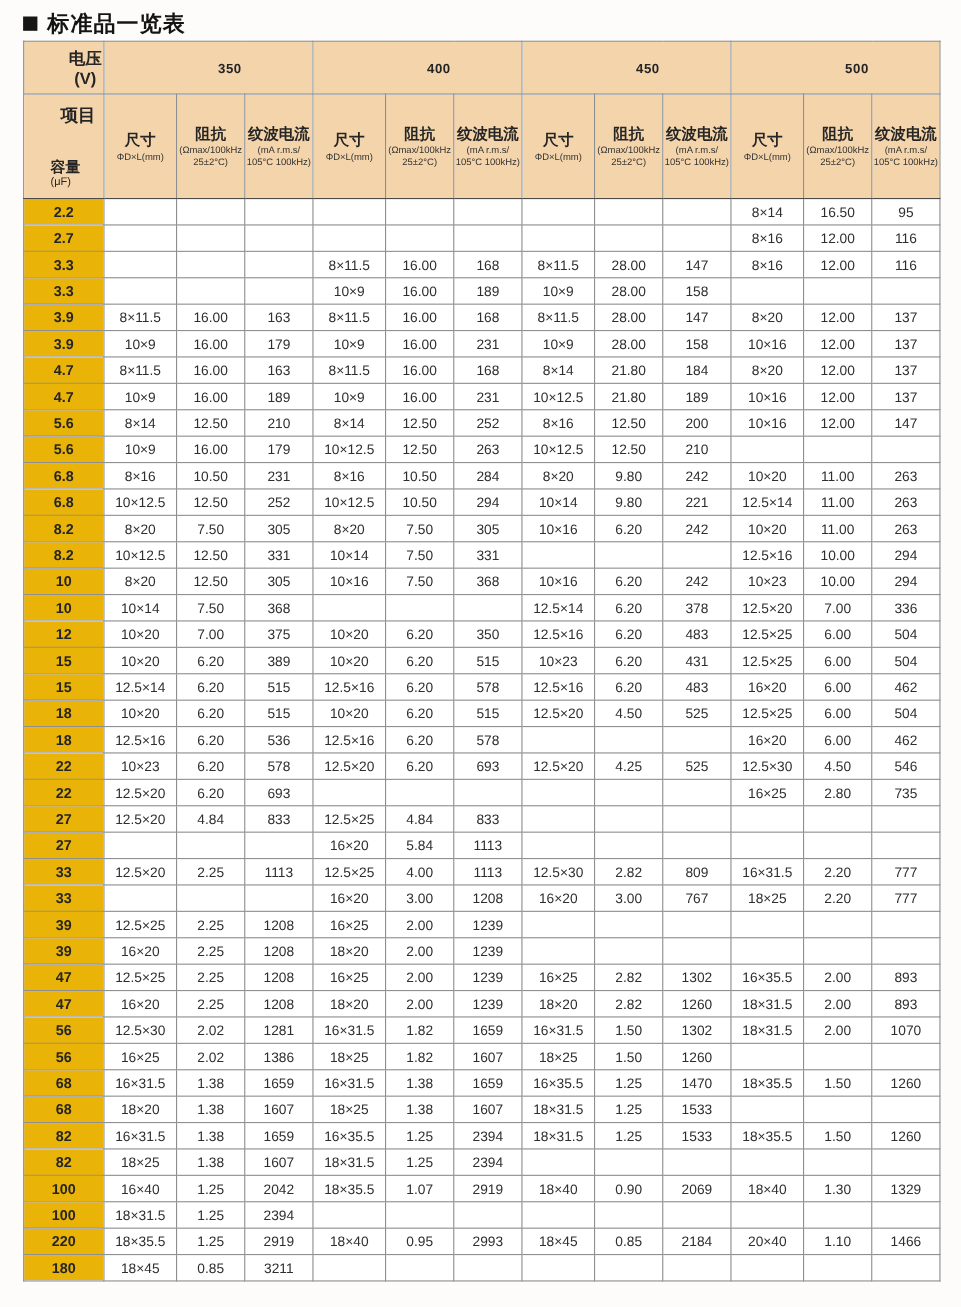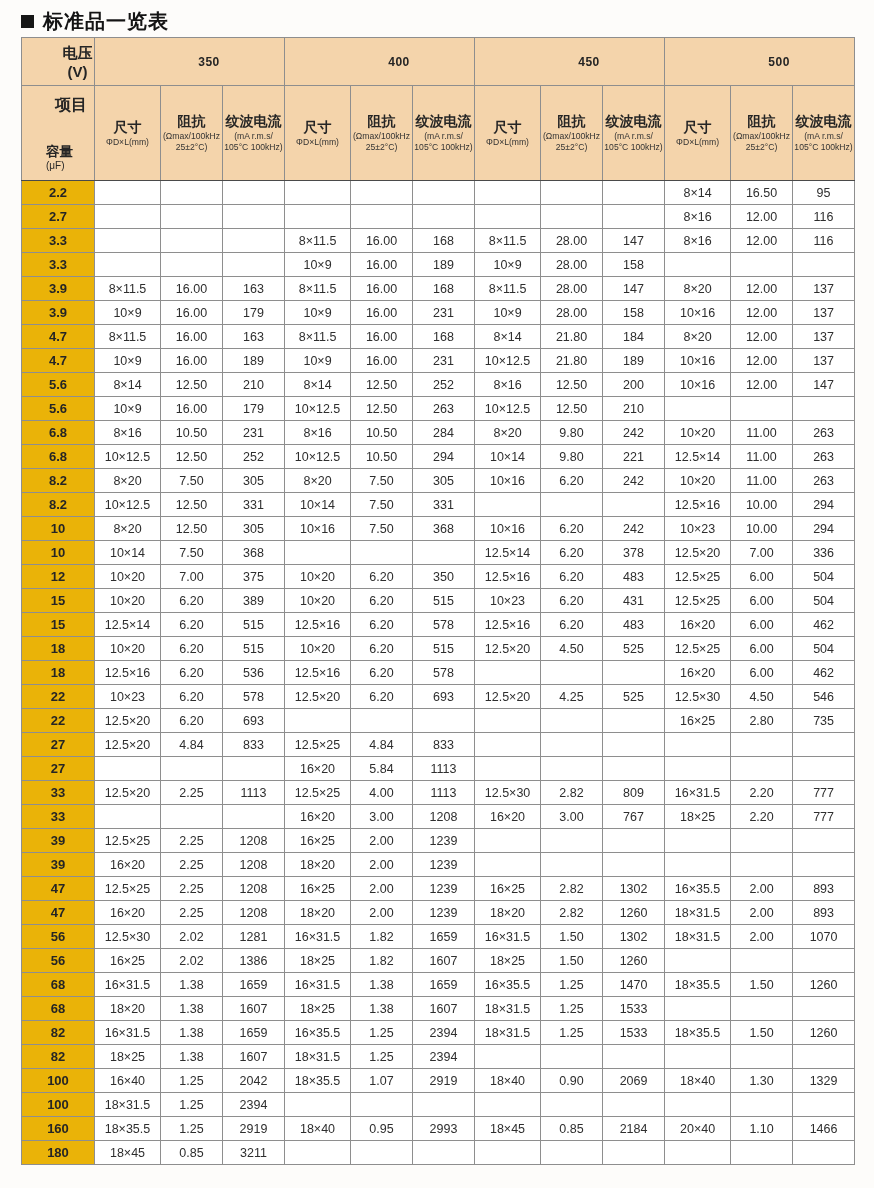--- a/index.html
+++ b/index.html
@@ -750,21 +750,21 @@
           <td></td>
           <td></td>
           <td class="grp-start"></td>
           <td></td>
           <td></td>
           <td class="grp-start"></td>
           <td></td>
           <td></td>
         </tr>
         <tr>
-          <th>160</th>
+          <th>220</th>
           <td class="grp-start">18×35.5</td>
           <td>1.25</td>
           <td>2919</td>
           <td class="grp-start">18×40</td>
           <td>0.95</td>
           <td>2993</td>
           <td class="grp-start">18×45</td>
           <td>0.85</td>
           <td>2184</td>
           <td class="grp-start">20×40</td>

